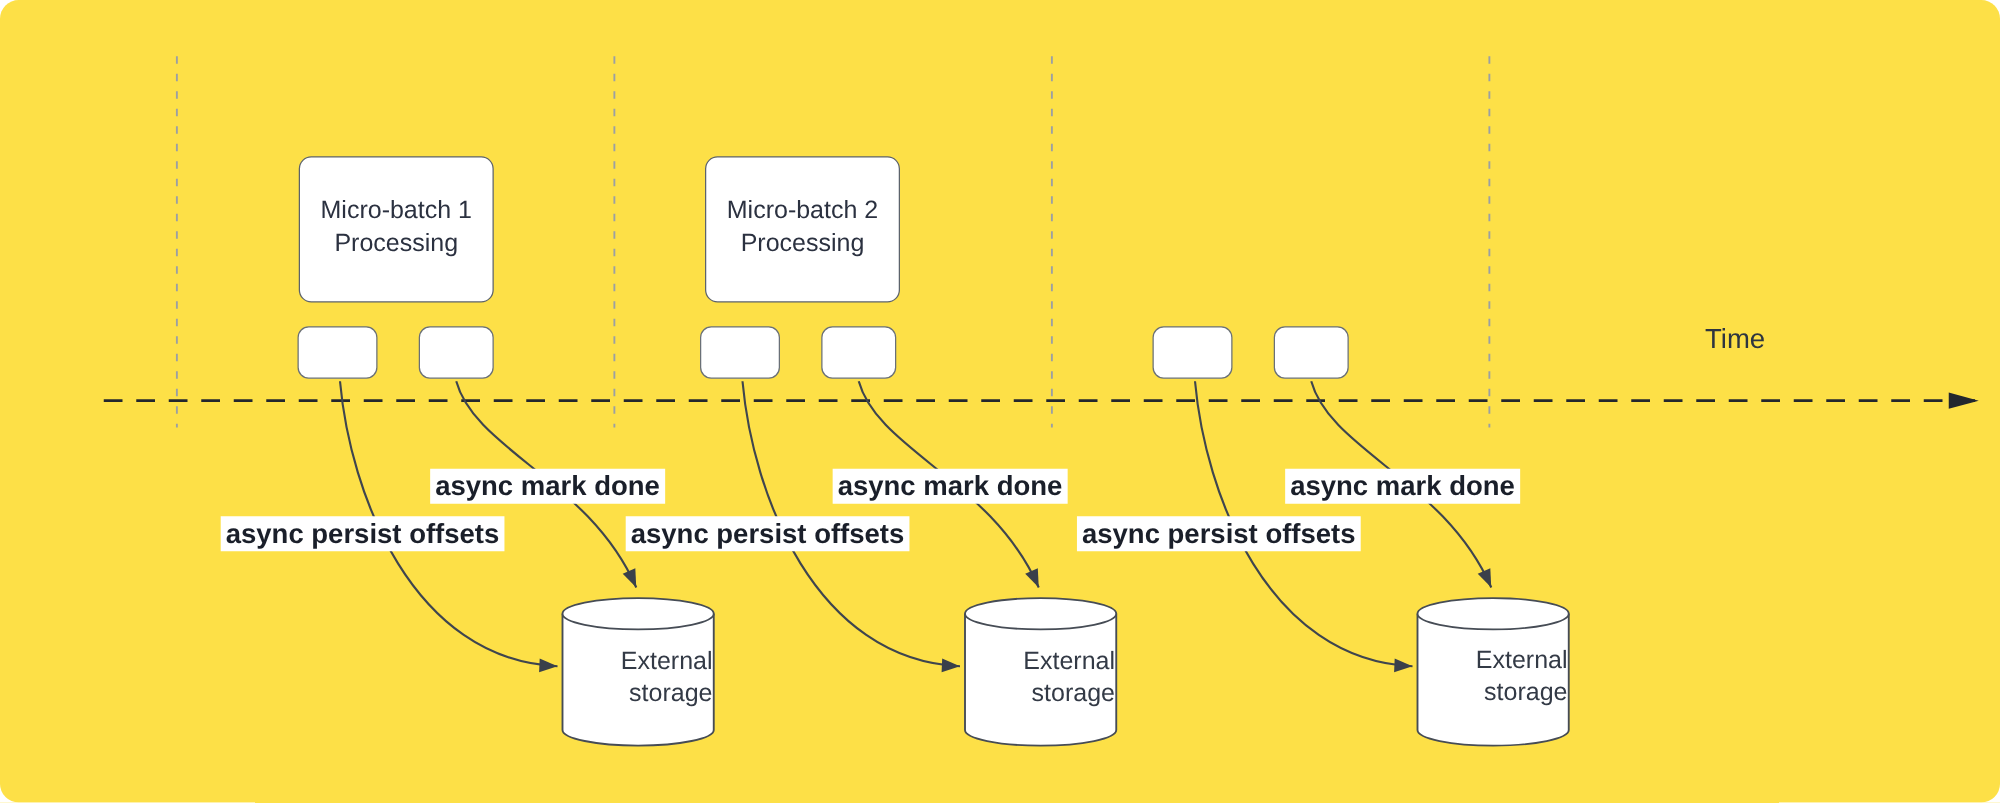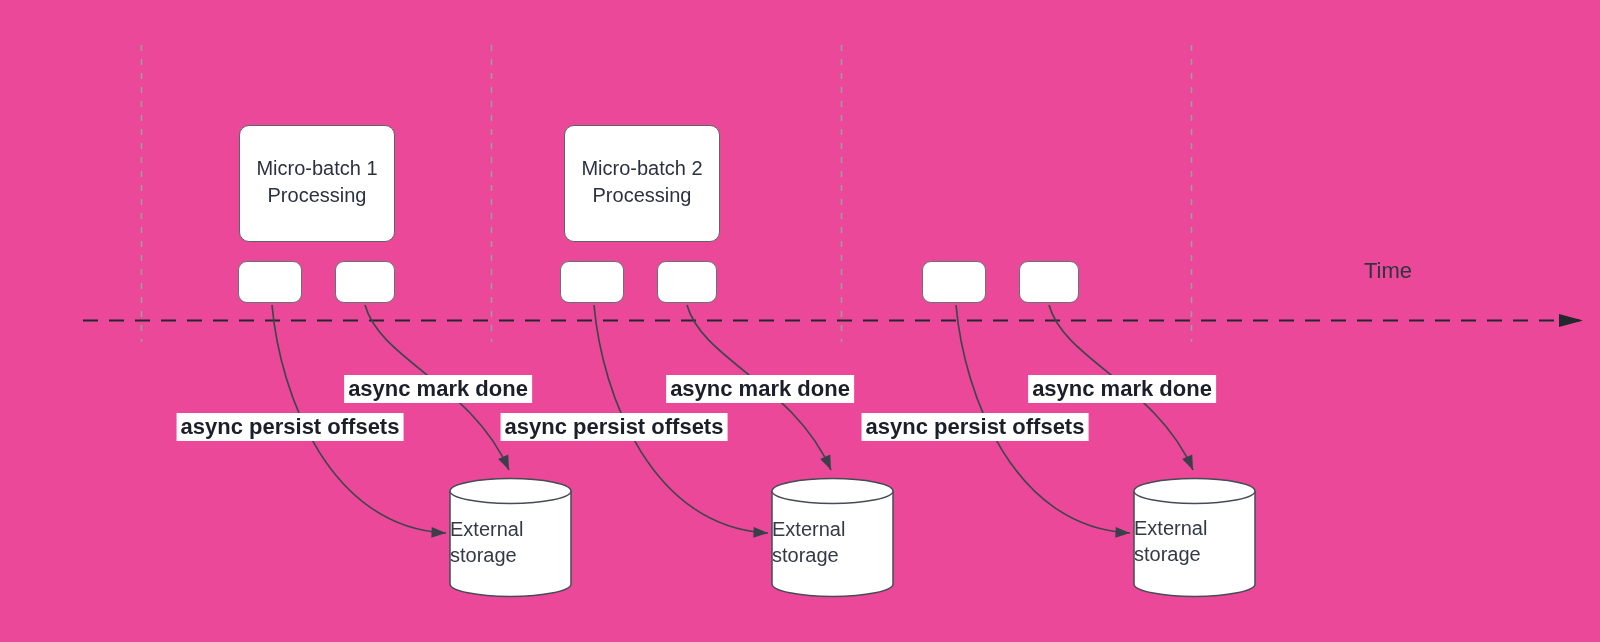--- a/index.html
+++ b/index.html
@@ -1,21 +1,22 @@
 <!DOCTYPE html>
 <html><head>
 <meta charset="utf-8">
 <style>
   html,body { margin:0; padding:0; background:#ffffff; }
   .canvas {
     position:relative;
     width:1600px; height:642px;
-    background:#ec4899;
+    background:#fde047;
     overflow:hidden;
     font-family:"Liberation Sans", sans-serif;
+    border-radius:15px;
   }
   .layer { position:absolute; left:0; top:0; }
 
   .bigbox {
     position:absolute;
     width:156px; height:117px;
     box-sizing:border-box;
     border:1.5px solid #5d636b;
     border-radius:10px;
     background:#ffffff;
@@ -44,21 +45,21 @@
     color:#1a1f2a;
     background:#ffffff;
     padding:1px 4px;
     white-space:nowrap;
   }
 
   .storage-label {
     position:absolute;
     width:120px;
     transform:translate(-50%,-50%);
-    text-align:left;
+    text-align:right;
     font-size:20px; line-height:26px;
     color:#333a46;
   }
 
   .time-label {
     position:absolute;
     font-size:22px;
     color:#2e3540;
     white-space:nowrap;
   }

